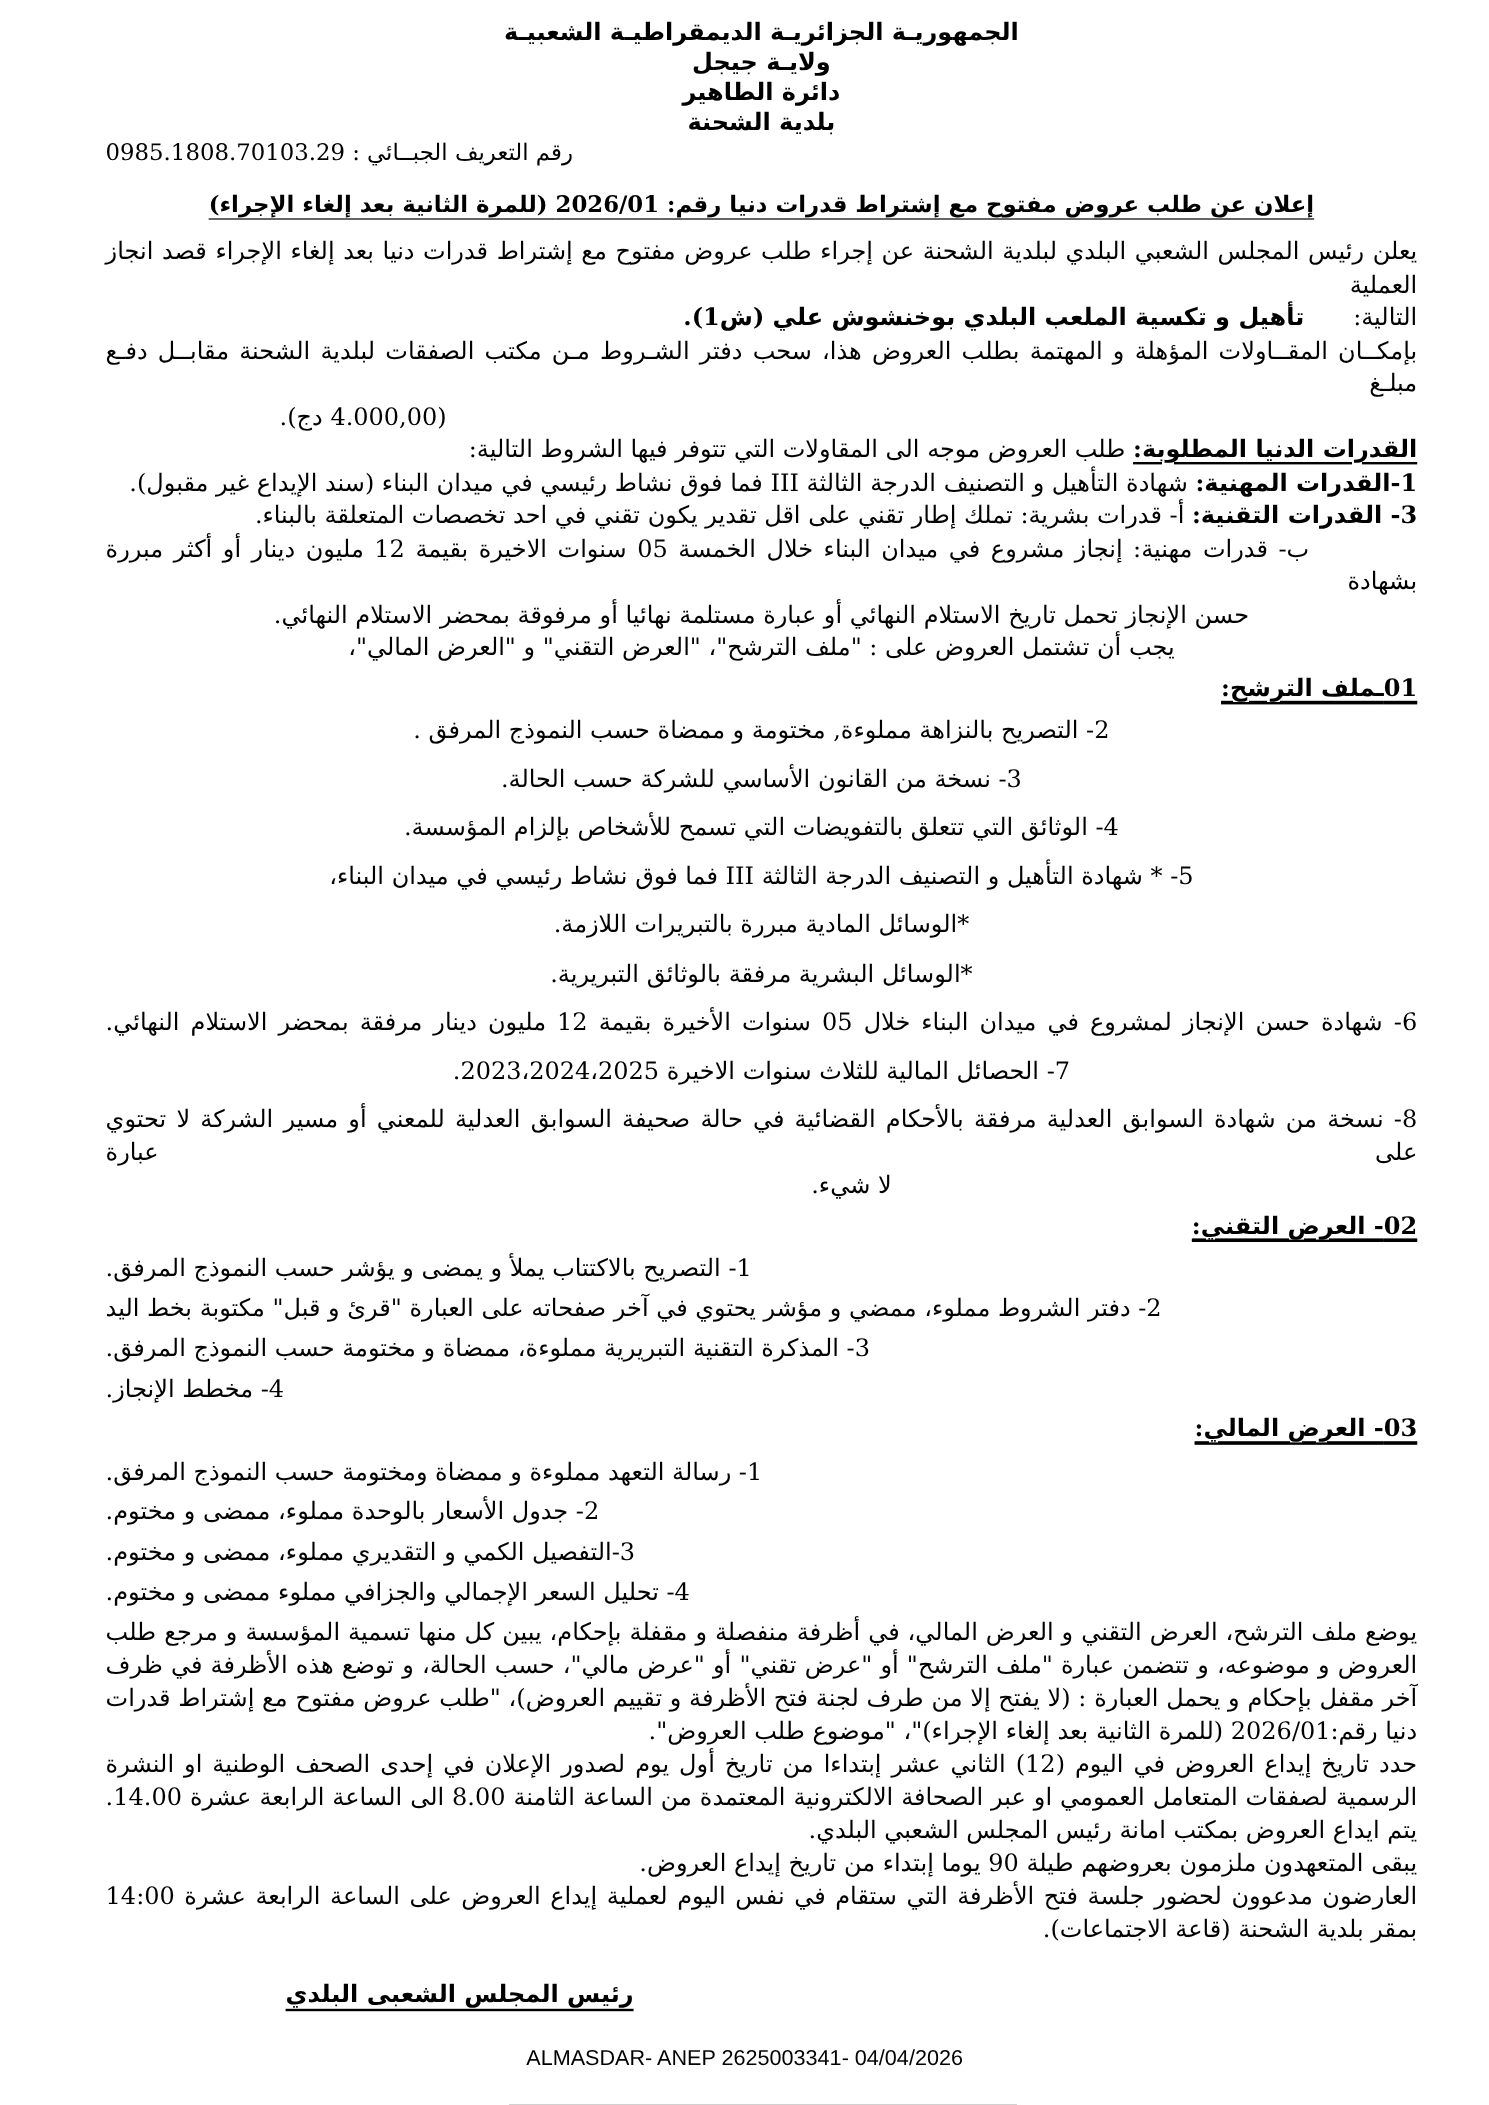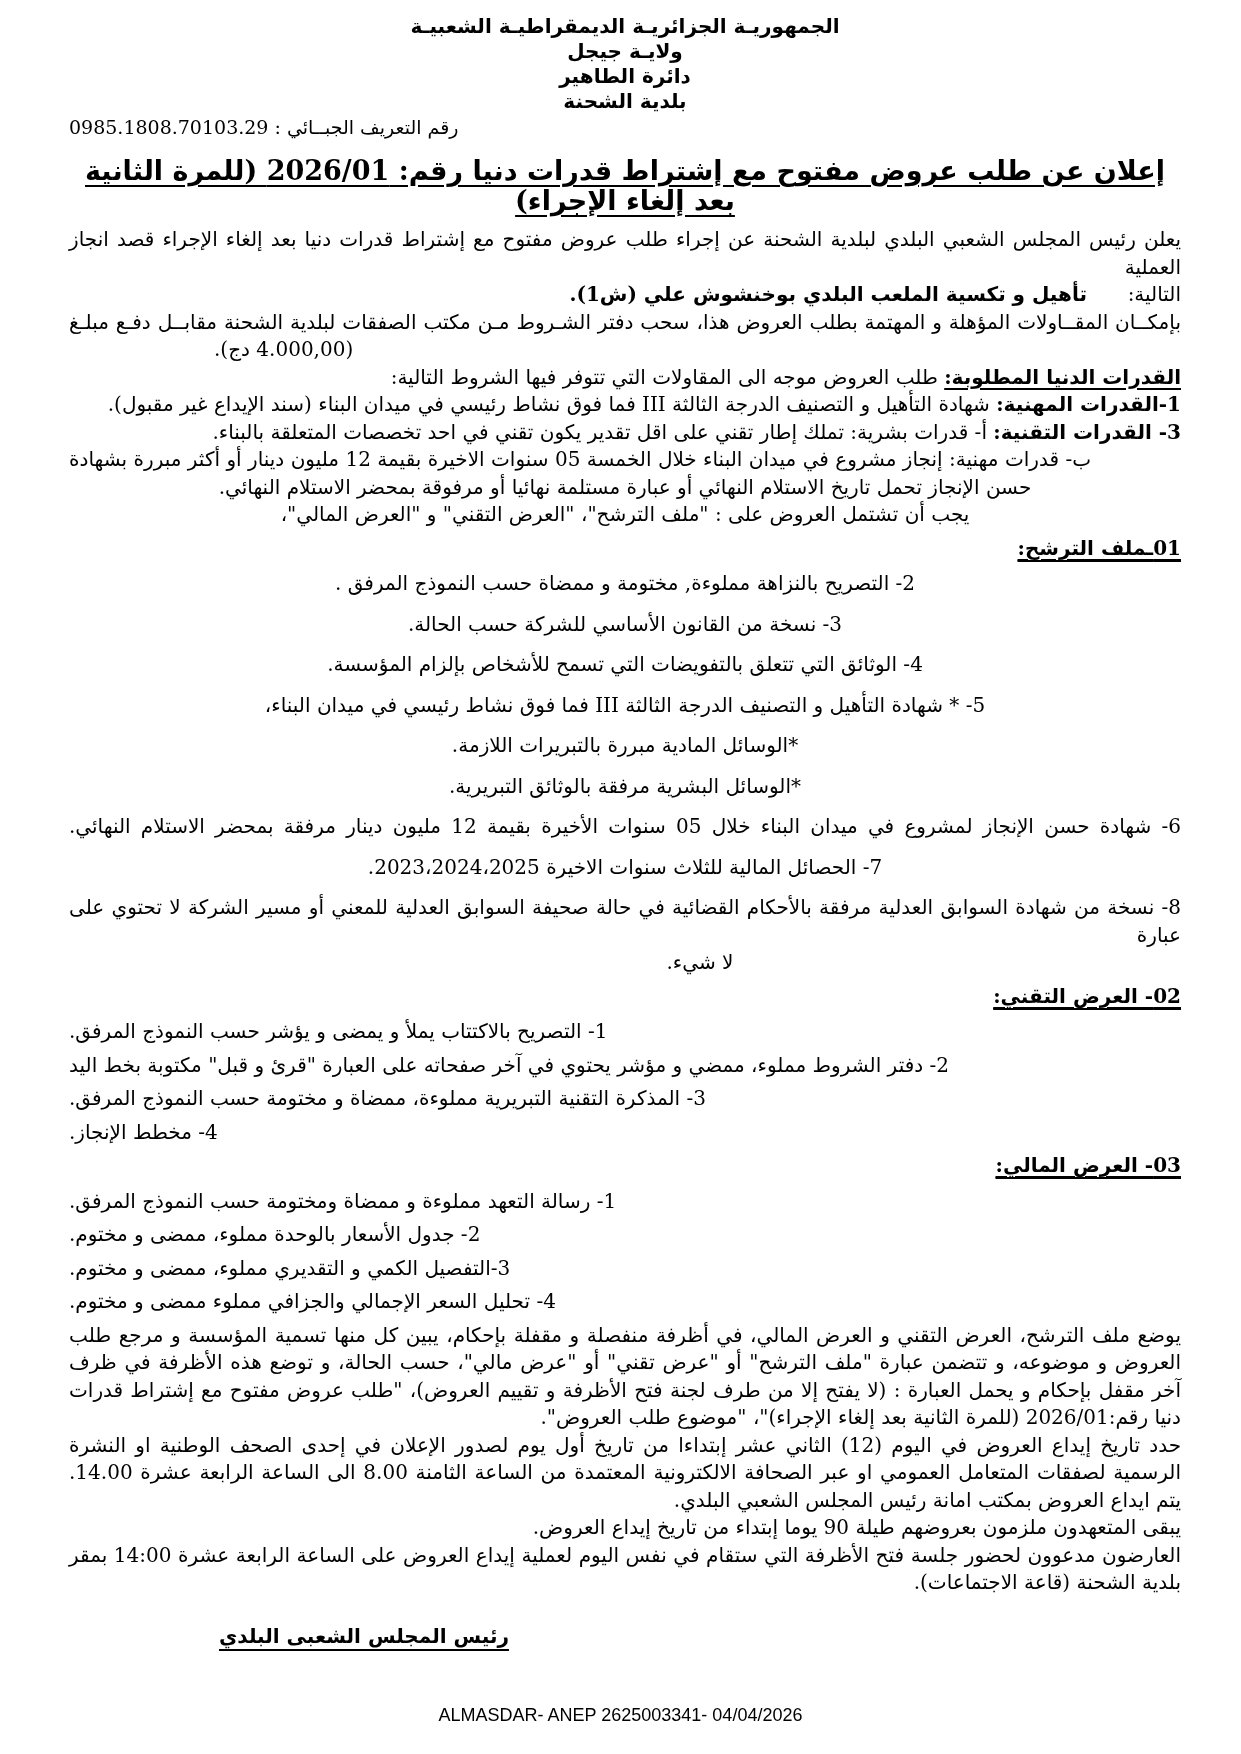--- a/index.html
+++ b/index.html
@@ -6,27 +6,27 @@
   #page{
     position:relative;
     width:1241px;height:1754px;
     margin:0 auto;
     background:#ffffff;
     color:#000;
     overflow:hidden;
     font-family:"DejaVu Serif","DejaVu Sans",serif;
     direction:rtl;
   }
-  .inner{padding:14px 60px 0 69px;}
+  .inner{padding:14px 60px 0 88px;}
   
   .hdr{ text-align:center; font-weight:bold; font-size:20px; line-height:25px;}
   .tax{ text-align:left; font-size:19px; line-height:26px; font-weight:normal;}
   
   .title{
-    text-align:center; font-weight:bold; font-size:27px; line-height:30px;
+    text-align:center; font-weight:bold; font-size:19px; line-height:30px;
     text-decoration:underline; text-underline-offset:5px;
     margin:16px 0 10px 0;
   }
   
   .body{ font-size:20px; line-height:27.5px;}
   .fill{ text-align:justify; text-align-last:justify;}
   .justify{ text-align:justify;}
   .right{ text-align:right;}
   .center{ text-align:center;}
   .b{ font-weight:bold;}

